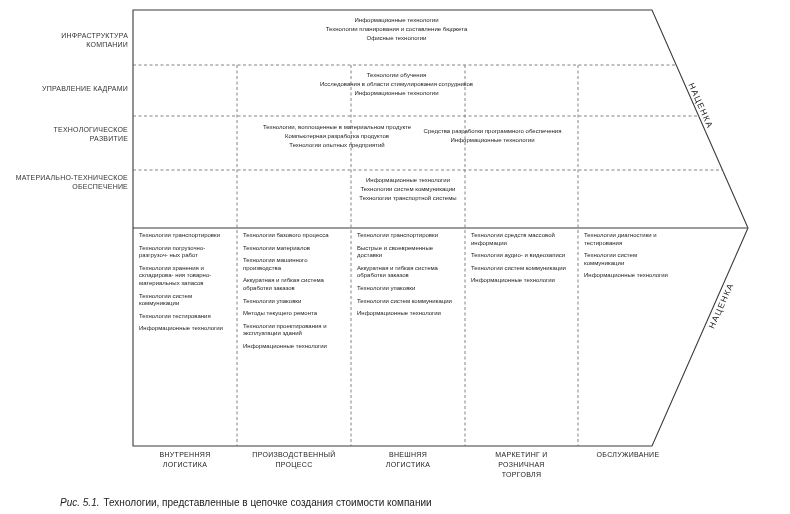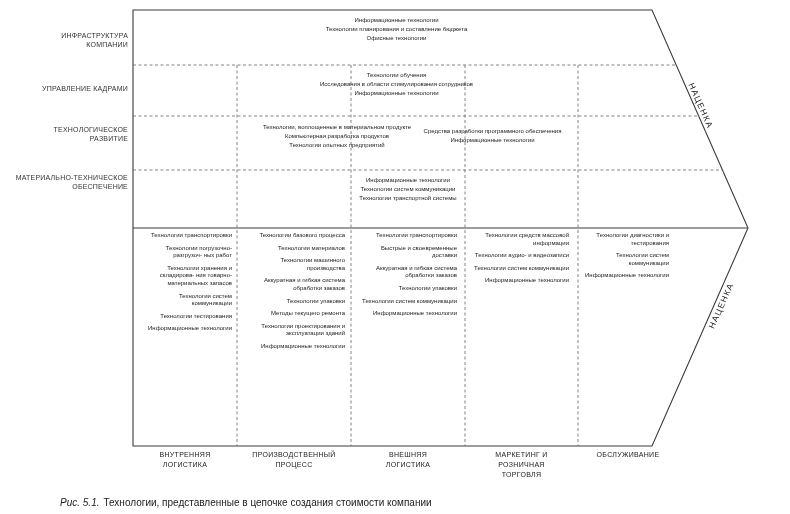--- a/index.html
+++ b/index.html
@@ -1,20 +1,20 @@
 <!DOCTYPE html>
 <html><head>
 <meta charset="utf-8">
 <style>
   html,body { margin:0; padding:0; background:#ffffff; }
   .stage {
     position:relative; width:790px; height:514px; background:#fff;
     font-family:"Liberation Sans", sans-serif; color:#222; overflow:hidden;
   }
-  .abs { position:absolute;text-align:right; }
+  .abs { position:absolute; }
   svg.underlay { position:absolute; left:0; top:0; }
   .side-label { font-size:7px; line-height:9px; text-align:right; color:#333; letter-spacing:0.2px; width:128px; left:0; }
   .row-content { font-size:6px; line-height:8.8px; text-align:center; color:#222; }
   .cell-list { font-size:6px; line-height:7.6px; color:#222; }
   .cell-list .item { margin-bottom:5px; }
   .col-label { font-size:7px; line-height:10px; text-align:center; color:#222; letter-spacing:0.3px; }
   .margin-label { font-size:8.5px; letter-spacing:1.2px; color:#222; text-align:center; width:70px; height:12px; }
   .rot-cw  { transform:rotate(66deg); }
   .rot-ccw { transform:rotate(-66deg); }
   .caption { font-size:10px; color:#222; }

